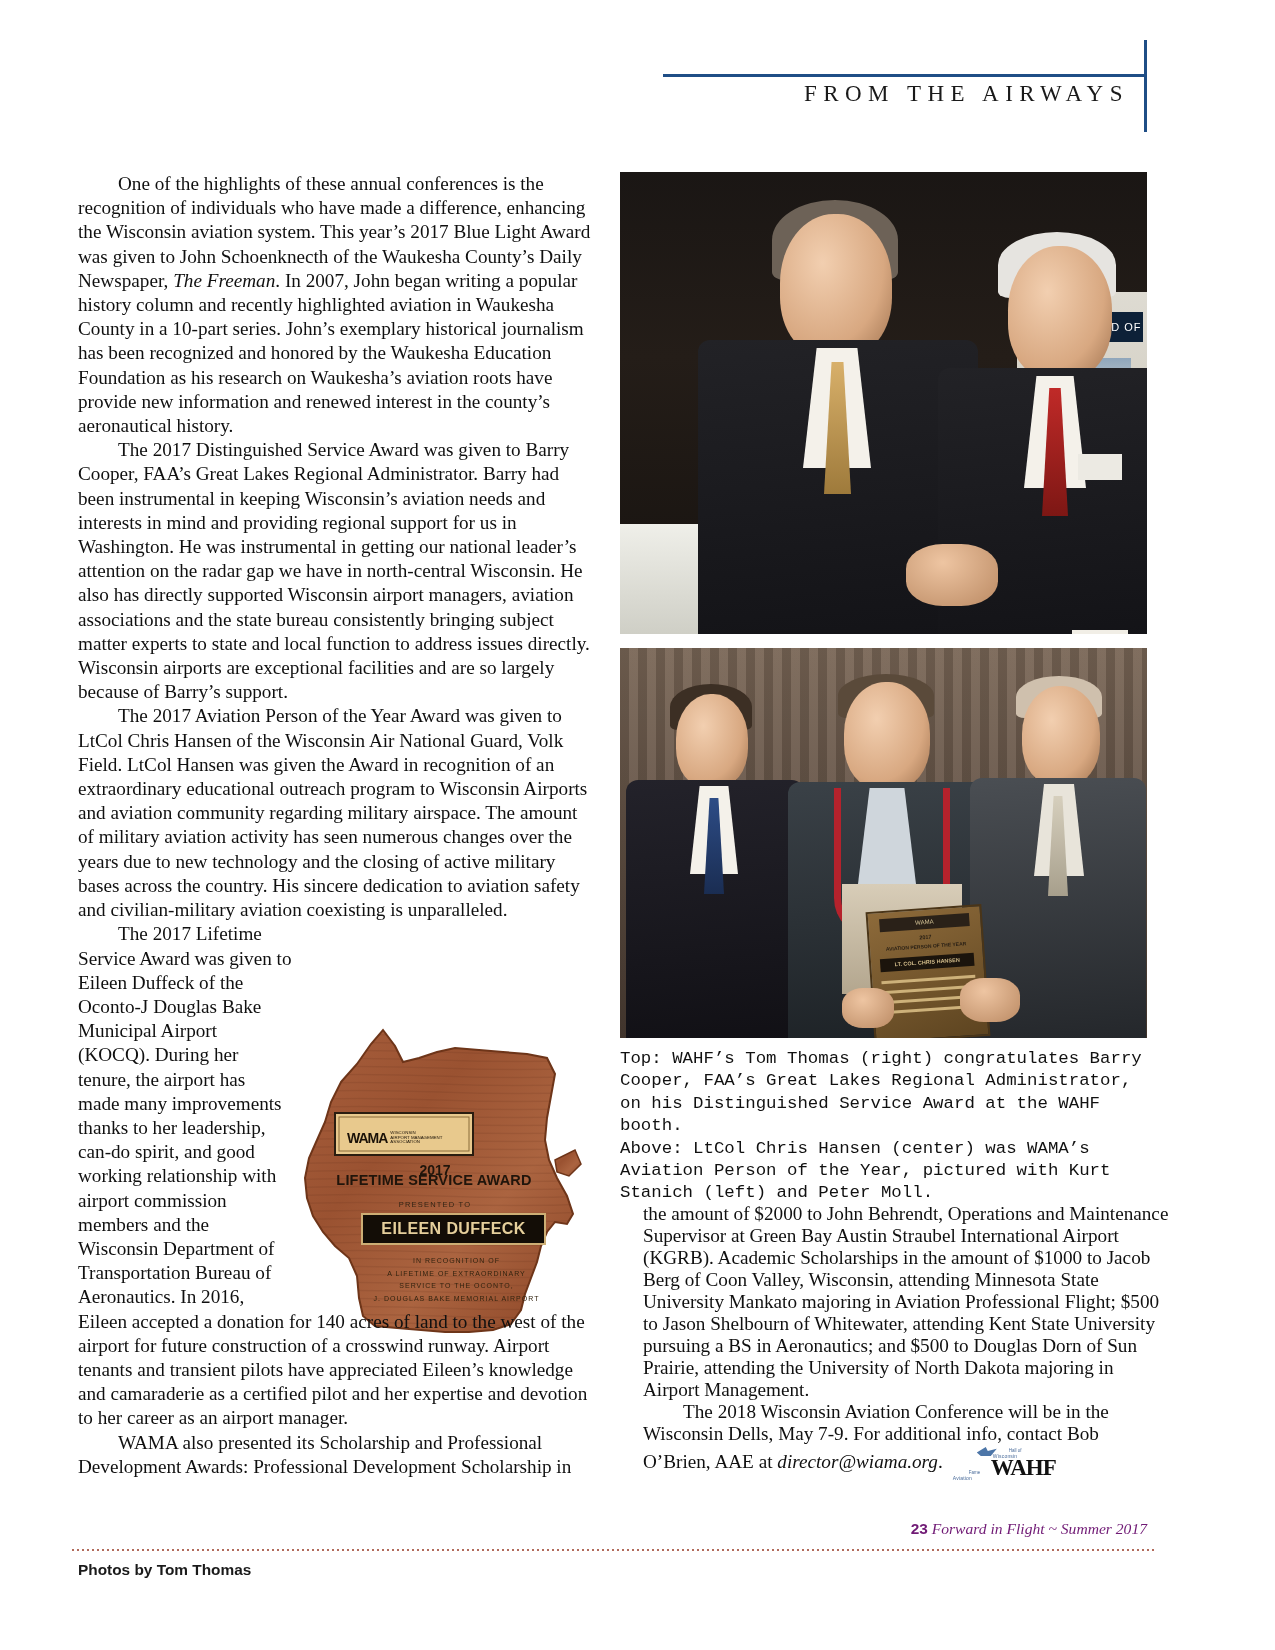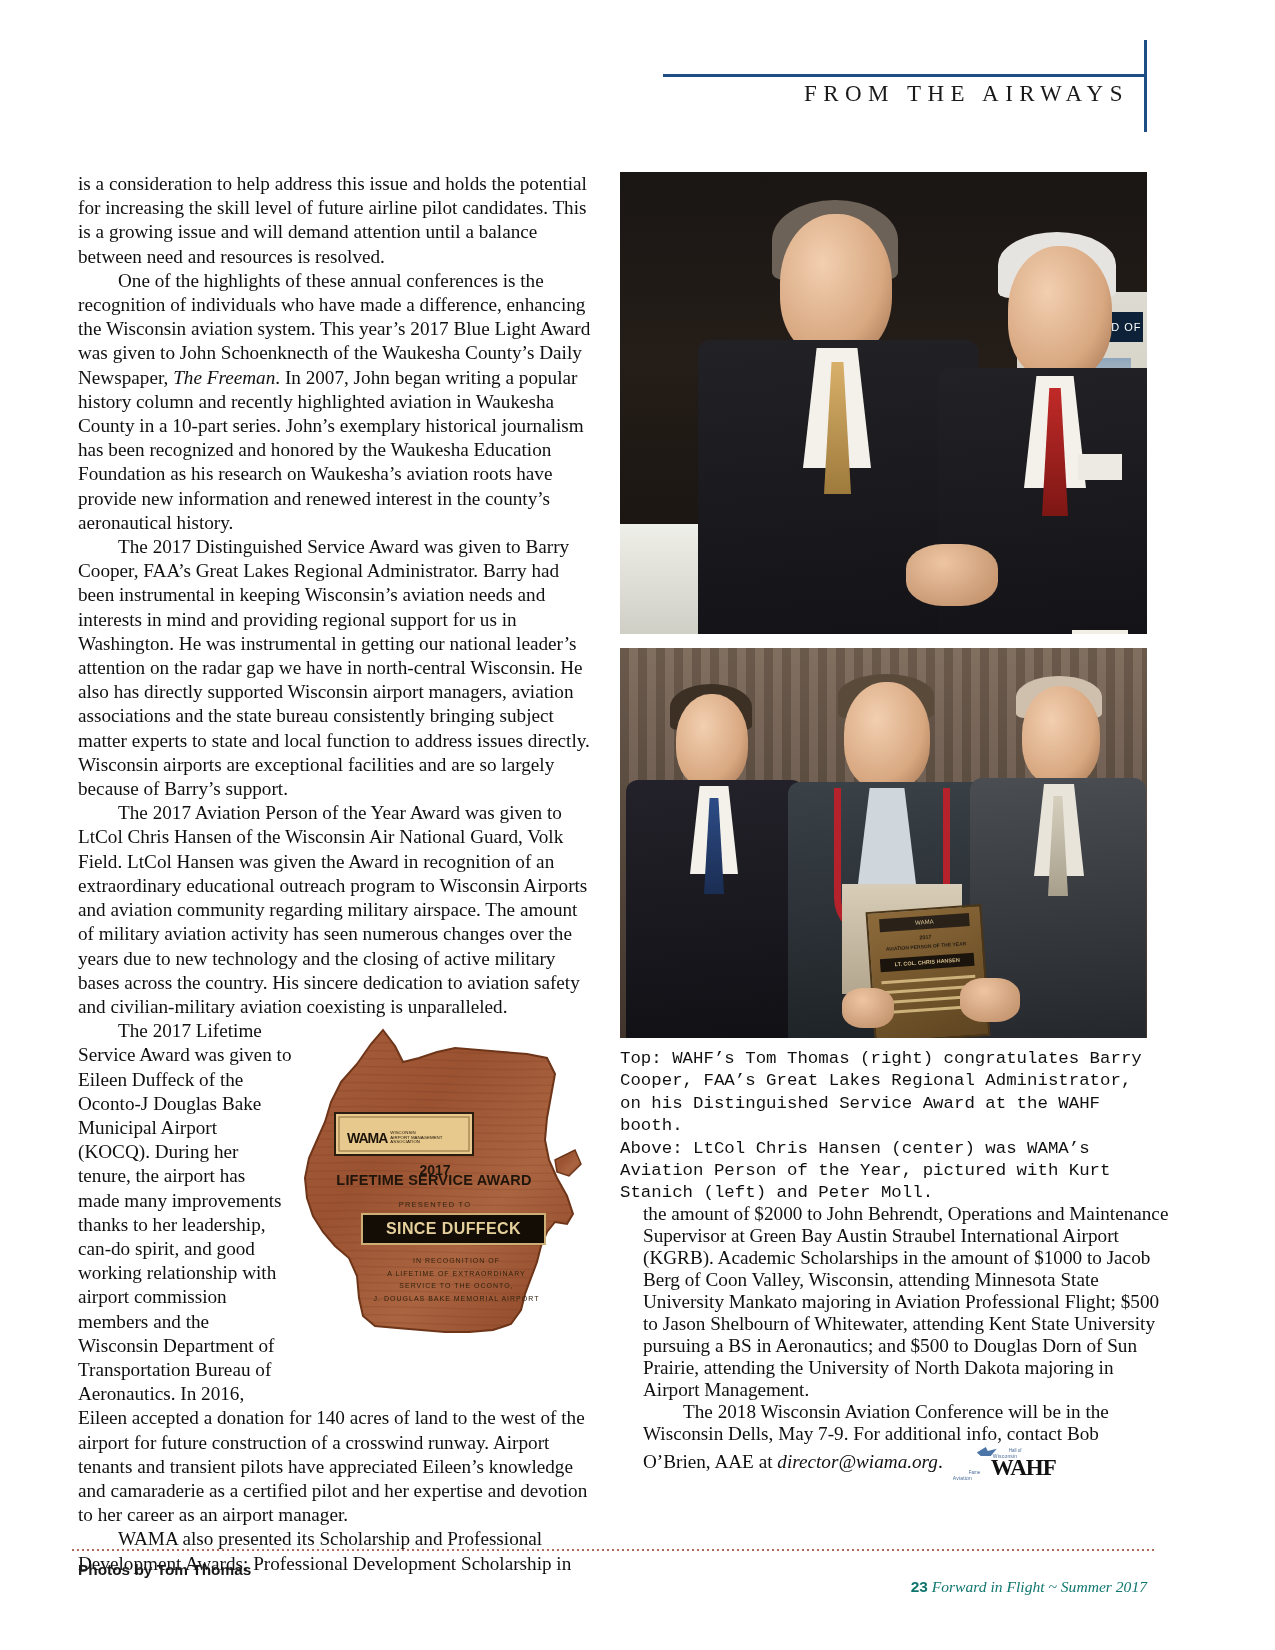--- a/index.html
+++ b/index.html
@@ -215,23 +215,23 @@
     position: absolute;
     left: 72px; top: 1549px; width: 1082px; height: 2px;
     background-image: repeating-linear-gradient(90deg,#b26a5a 0 2px, transparent 2px 5px);
   }
   .footer-left {
     position: absolute; left: 78px; top: 1561px;
     font-family: "Liberation Sans", sans-serif;
     font-size: 15.4px; color: #1a1a1a; font-weight: bold;
   }
   .footer-right {
-    position: absolute; right: 128px; top: 1578px;
+    position: absolute; right: 128px; top: 1520px;
     font-family: "Liberation Serif", serif;
-    font-size: 15.6px; color: #0f766e; white-space: nowrap;
+    font-size: 15.6px; color: #701a75; white-space: nowrap;
   }
   .footer-pageno { font-weight: bold; font-family:"Liberation Sans", sans-serif; font-size:15.4px;}
   .footer-pub { font-style: italic; }
 </style>
 </head>
 <body>
 
 <div class="page-header">
   <div class="header-rule"></div>
   <div class="header-vrule"></div>
@@ -348,33 +348,32 @@
       <span style="font-family:'Liberation Sans',sans-serif;font-size:4.4px;color:#1b1208;">AIRPORT MANAGEMENT</span>
       <span style="font-family:'Liberation Sans',sans-serif;font-size:4.4px;color:#1b1208;">ASSOCIATION</span>
     </span>
   </div>
 
   <div style="position:absolute;left:56px;top:162px;width:200px;text-align:center;font-family:'Liberation Sans',sans-serif;font-weight:bold;font-size:14px;color:#20150b;">2017</div>
   <div style="position:absolute;left:40px;top:172px;width:230px;text-align:center;font-family:'Liberation Sans',sans-serif;font-weight:bold;font-size:14.5px;color:#20150b;letter-spacing:0.2px;">LIFETIME SERVICE AWARD</div>
   <div style="position:absolute;left:56px;top:200px;width:200px;text-align:center;font-family:'Liberation Sans',sans-serif;font-size:7.5px;color:#332414;letter-spacing:1.2px;">PRESENTED TO</div>
 
   <div style="position:absolute;left:82px;top:213px;width:185px;height:32px;background:#130d06;border:2px solid #cdae74;display:flex;align-items:center;justify-content:center;">
-    <span style="font-family:'Liberation Sans',sans-serif;font-weight:bold;font-size:16px;color:#e5cf9b;letter-spacing:0.4px;">SINCE DUFFECK</span>
+    <span style="font-family:'Liberation Sans',sans-serif;font-weight:bold;font-size:16px;color:#e5cf9b;letter-spacing:0.4px;">EILEEN DUFFECK</span>
   </div>
 
   <div style="position:absolute;left:70px;top:255px;width:215px;text-align:center;font-family:'Liberation Sans',sans-serif;font-size:7px;color:#32230f;letter-spacing:1px;line-height:12.5px;">
     <div>IN RECOGNITION OF</div>
     <div>A LIFETIME OF EXTRAORDINARY</div>
     <div>SERVICE TO THE OCONTO,</div>
     <div>J. DOUGLAS BAKE MEMORIAL AIRPORT</div>
   </div>
 </div>
 
 <div class="col-left">
-  <p>is a consideration to help address this issue and holds the potential for increasing the skill level of future airline pilot candidates. This is a growing issue and will demand attention until a balance between need and resources is resolved.</p>
   <p class="indent"><span>One of the highlights of these annual conferences is the recognition of individuals who have made a difference, enhancing the Wisconsin aviation system. This year’s 2017 Blue Light Award was given to John Schoenknecth of the Waukesha County’s Daily Newspaper, </span><span class="ital">The Freeman</span><span>. In 2007, John began writing a popular history column and recently highlighted aviation in Waukesha County in a 10-part series. John’s exemplary historical journalism has been recognized and honored by the Waukesha Education Foundation as his research on Waukesha’s aviation roots have provide new information and renewed interest in the county’s aeronautical history.</span></p>
   <p class="indent">The 2017 Distinguished Service Award was given to Barry Cooper, FAA’s Great Lakes Regional Administrator. Barry had been instrumental in keeping Wisconsin’s aviation needs and interests in mind and providing regional support for us in Washington. He was instrumental in getting our national leader’s attention on the radar gap we have in north-central Wisconsin. He also has directly supported Wisconsin airport managers, aviation associations and the state bureau consistently bringing subject matter experts to state and local function to address issues directly. Wisconsin airports are exceptional facilities and are so largely because of Barry’s support.</p>
   <p class="indent">The 2017 Aviation Person of the Year Award was given to LtCol Chris Hansen of the Wisconsin Air National Guard, Volk Field. LtCol Hansen was given the Award in recognition of an extraordinary educational outreach program to Wisconsin Airports and aviation community regarding military airspace. The amount of military aviation activity has seen numerous changes over the years due to new technology and the closing of active military bases across the country. His sincere dedication to aviation safety and civilian-military aviation coexisting is unparalleled.</p>
   <div class="plaque-float"></div>
   <p class="indent">The 2017 Lifetime Service Award was given to Eileen Duffeck of the Oconto-J Douglas Bake Municipal Airport (KOCQ). During her tenure, the airport has made many improvements thanks to her leadership, can-do spirit, and good working relationship with airport commission members and the Wisconsin Department of Transportation Bureau of Aeronautics. In 2016, Eileen accepted a donation for 140 acres of land to the west of the airport for future construction of a crosswind runway. Airport tenants and transient pilots have appreciated Eileen’s knowledge and camaraderie as a certified pilot and her expertise and devotion to her career as an airport manager.</p>
   <p class="indent">WAMA also presented its Scholarship and Professional Development Awards: Professional Development Scholarship in</p>
 </div>
 
 <div class="col-right-text">
   <p>the amount of $2000 to John Behrendt, Operations and Maintenance Supervisor at Green Bay Austin Straubel International Airport (KGRB). Academic Scholarships in the amount of $1000 to Jacob Berg of Coon Valley, Wisconsin, attending Minnesota State University Mankato majoring in Aviation Professional Flight; $500 to Jason Shelbourn of Whitewater, attending Kent State University pursuing a BS in Aeronautics; and $500 to Douglas Dorn of Sun Prairie, attending the University of North Dakota majoring in Airport Management.</p>

